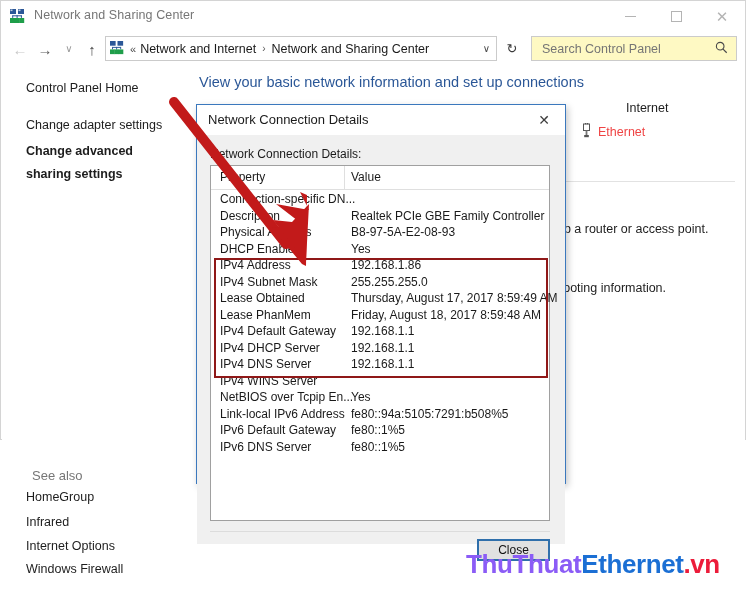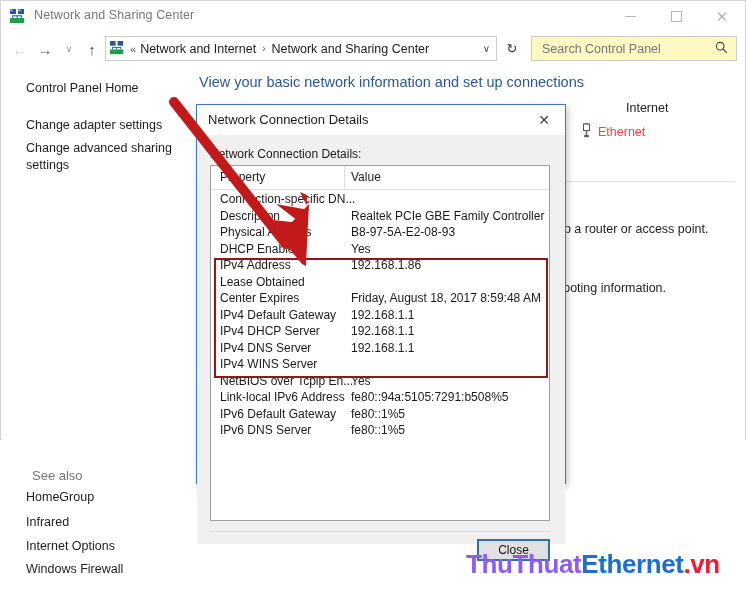--- a/index.html
+++ b/index.html
@@ -122,21 +122,21 @@
   .sidebar {
     position: absolute; left: 0; top: 0;
     width: 196px; height: 504px;
     background: #ffffff;
   }
   .sb-link {
     position: absolute; left: 24px;
     font-size: 12.5px; color: #1d1d1d;
     white-space: nowrap;
   }
-  .sb-link.wrap { white-space: normal; width: 150px; line-height: 17px; }
+  .sb-link.wrap { white-space: normal; width: 150px; line-height: 23px; font-weight: bold; }
   .sb-head {
     position: absolute; left: 30px;
     font-size: 13px; color: #767676;
   }
   .sb-see {
     position: absolute; left: 24px;
     font-size: 12.5px; color: #1d1d1d;
     white-space: nowrap;
   }
   .info-label {
@@ -409,24 +409,29 @@
             </div>
             <div class="row">
               <div class="cell-p">DHCP Enabled</div>
               <div class="cell-v">Yes</div>
             </div>
             <div class="row">
               <div class="cell-p">IPv4 Address</div>
               <div class="cell-v">192.168.1.86</div>
             </div>
             <div class="row">
+              <div class="cell-p">IPv4 Subnet Mask</div>
+              <div class="cell-v">255.255.255.0</div>
+            </div>
+            <div class="row">
               <div class="cell-p">Lease Obtained</div>
-            </div>
-            <div class="row">
-              <div class="cell-p">Center Expires</div>
+              <div class="cell-v">Thursday, August 17, 2017 8:59:49 AM</div>
+            </div>
+            <div class="row">
+              <div class="cell-p">Lease PhanMem</div>
               <div class="cell-v">Friday, August 18, 2017 8:59:48 AM</div>
             </div>
             <div class="row">
               <div class="cell-p">IPv4 Default Gateway</div>
               <div class="cell-v">192.168.1.1</div>
             </div>
             <div class="row">
               <div class="cell-p">IPv4 DHCP Server</div>
               <div class="cell-v">192.168.1.1</div>
             </div>

